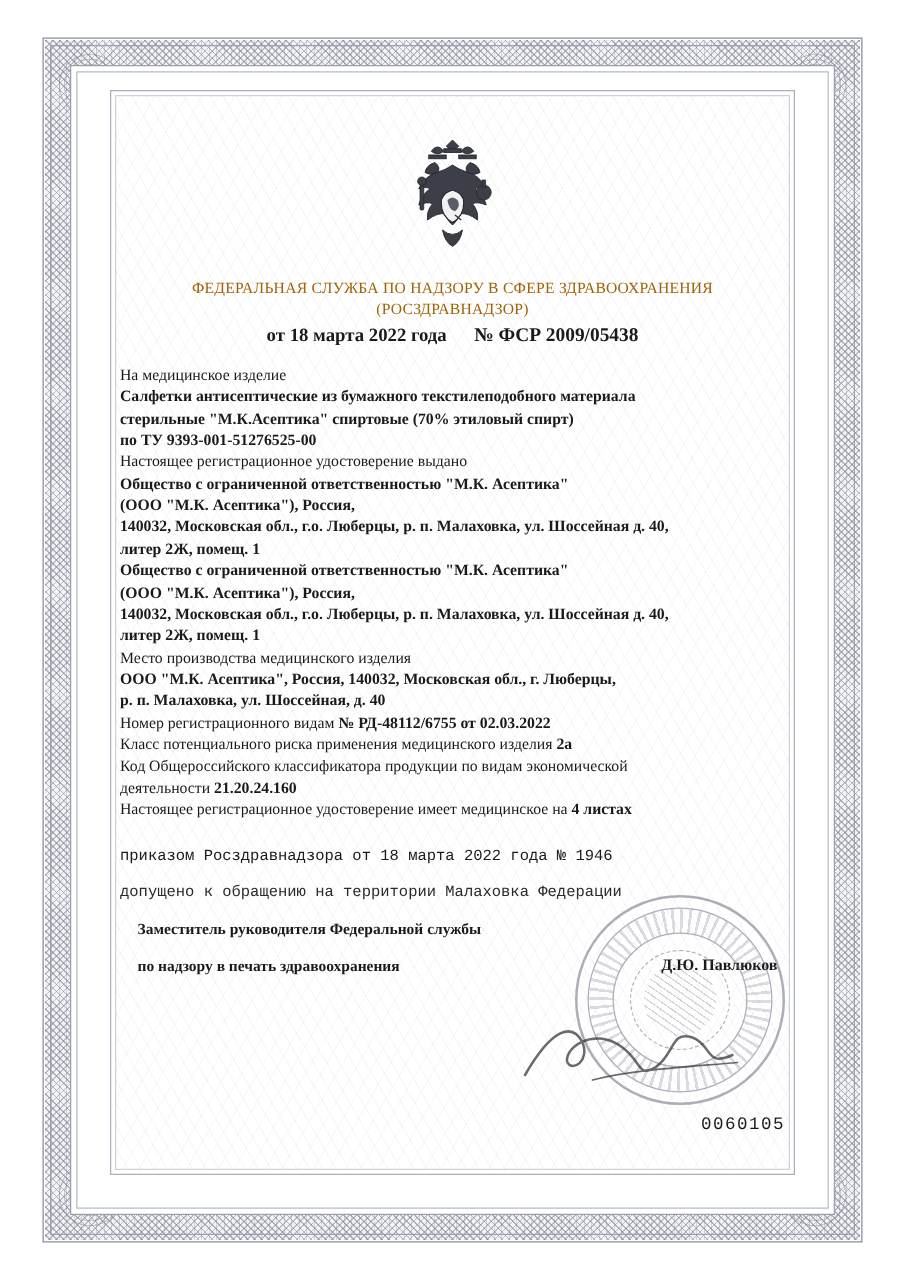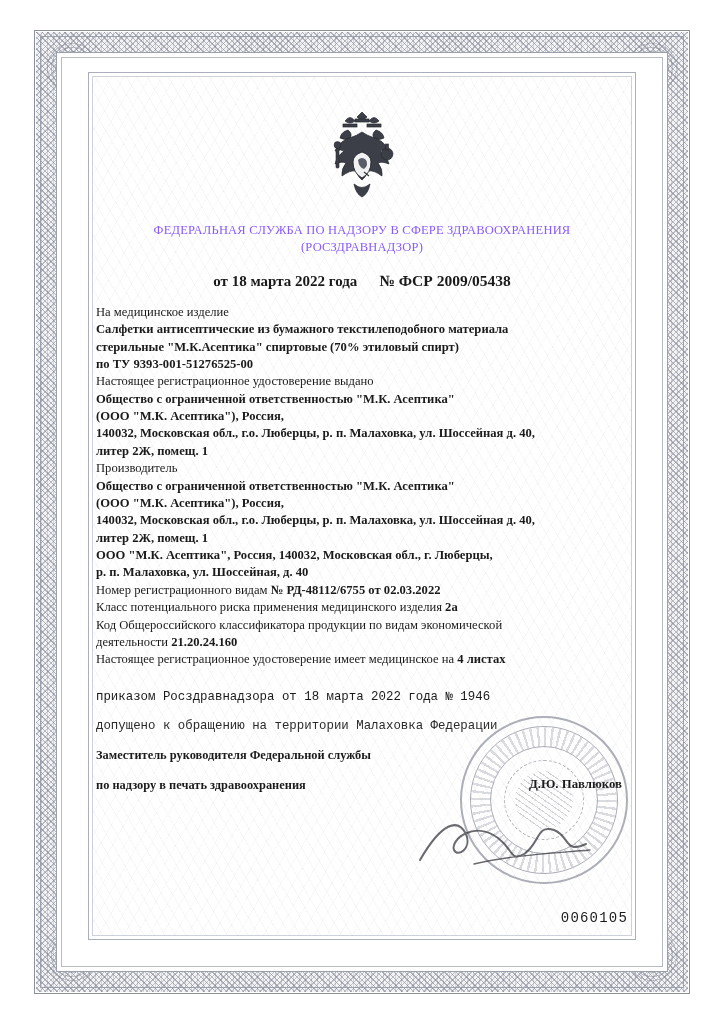--- a/index.html
+++ b/index.html
@@ -116,41 +116,41 @@
     justify-content: center;
     margin-top: 22px;
     margin-bottom: 10px;
   }
 
   .agency {
     text-align: center;
     font-size: 12.5px;
     letter-spacing: .2px;
     line-height: 1.35;
-    color: #8b5cf6;
+    color: #a16207;
   }
   .agency .line2 { display: block; }
 
   .title {
     text-align: center;
     font-weight: bold;
     font-size: 21px;
     line-height: 1.15;
     letter-spacing: .3px;
     margin-top: 16px;
     color: #101114;
   }
   .title .l2 { display: block; }
 
   .dateline-row {
     display: flex;
     align-items: flex-end;
     justify-content: center;
     gap: 22px;
-    margin-top: 16px;
+    margin-top: 4px;
   }
   .dateline {
     font-size: 15px;
     font-weight: bold;
   }
   .regnumber {
     font-size: 15.5px;
     font-weight: bold;
     white-space: nowrap;
     text-align: center;
@@ -176,39 +176,39 @@
 
   .block-tight p { margin: 0; }
 
   .approval {
     margin-top: 20px;
     font-size: 12.4px;
     line-height: 1.35;
     position: relative;
   }
   .approval .thin { font-weight: normal; font-family: Liberation Mono, monospace; }
-  .approval .bold { font-weight: bold; }
+  .approval .bold { font-weight: bold; margin-left: 14px; }
   .approval .faint { color: #2a2a2a; }
 
   .signline {
     display: flex;
     justify-content: space-between;
     align-items: flex-end;
     margin-top: 2px;
   }
   .signer {
     font-weight: bold;
     font-size: 12.8px;
     padding-right: 6px;
   }
 
   .serial {
     position: absolute;
     right: 0;
-    bottom: 6px;
+    bottom: 24px;
     font-family: "Liberation Mono", monospace;
     font-size: 14px;
     letter-spacing: 1.2px;
     color: #1b1b1b;
   }
 
   
   .stamp {
     position: absolute;
     right: 96px;
@@ -347,26 +347,26 @@
       <p class="val">Салфетки антисептические из бумажного текстилеподобного материала</p>
       <p class="val">стерильные "М.К.Асептика" спиртовые (70% этиловый спирт)</p>
       <p class="val">по ТУ 9393-001-51276525-00</p>
 
       <p class="lbl">Настоящее регистрационное удостоверение выдано</p>
       <p class="val">Общество с ограниченной ответственностью "М.К. Асептика"</p>
       <p class="val">(ООО "М.К. Асептика"), Россия,</p>
       <p class="val">140032, Московская обл., г.о. Люберцы, р. п. Малаховка, ул. Шоссейная д. 40,</p>
       <p class="val">литер 2Ж, помещ. 1</p>
 
-      <p class="lbl">Производитель</p>
       <p class="val">Общество с ограниченной ответственностью "М.К. Асептика"</p>
       <p class="val">(ООО "М.К. Асептика"), Россия,</p>
       <p class="val">140032, Московская обл., г.о. Люберцы, р. п. Малаховка, ул. Шоссейная д. 40,</p>
       <p class="val">литер 2Ж, помещ. 1</p>
 
+      <p class="lbl">Место производства медицинского изделия</p>
       <p class="val">ООО "М.К. Асептика", Россия, 140032, Московская обл., г. Люберцы,</p>
       <p class="val">р. п. Малаховка, ул. Шоссейная, д. 40</p>
 
       <p class="para">
         <span>Номер регистрационного видам </span><b>№ РД-48112/6755 от 02.03.2022</b>
       </p>
 
       <p class="para">
         <span>Класс потенциального риска применения медицинского изделия </span><b>2а</b>
       </p>

